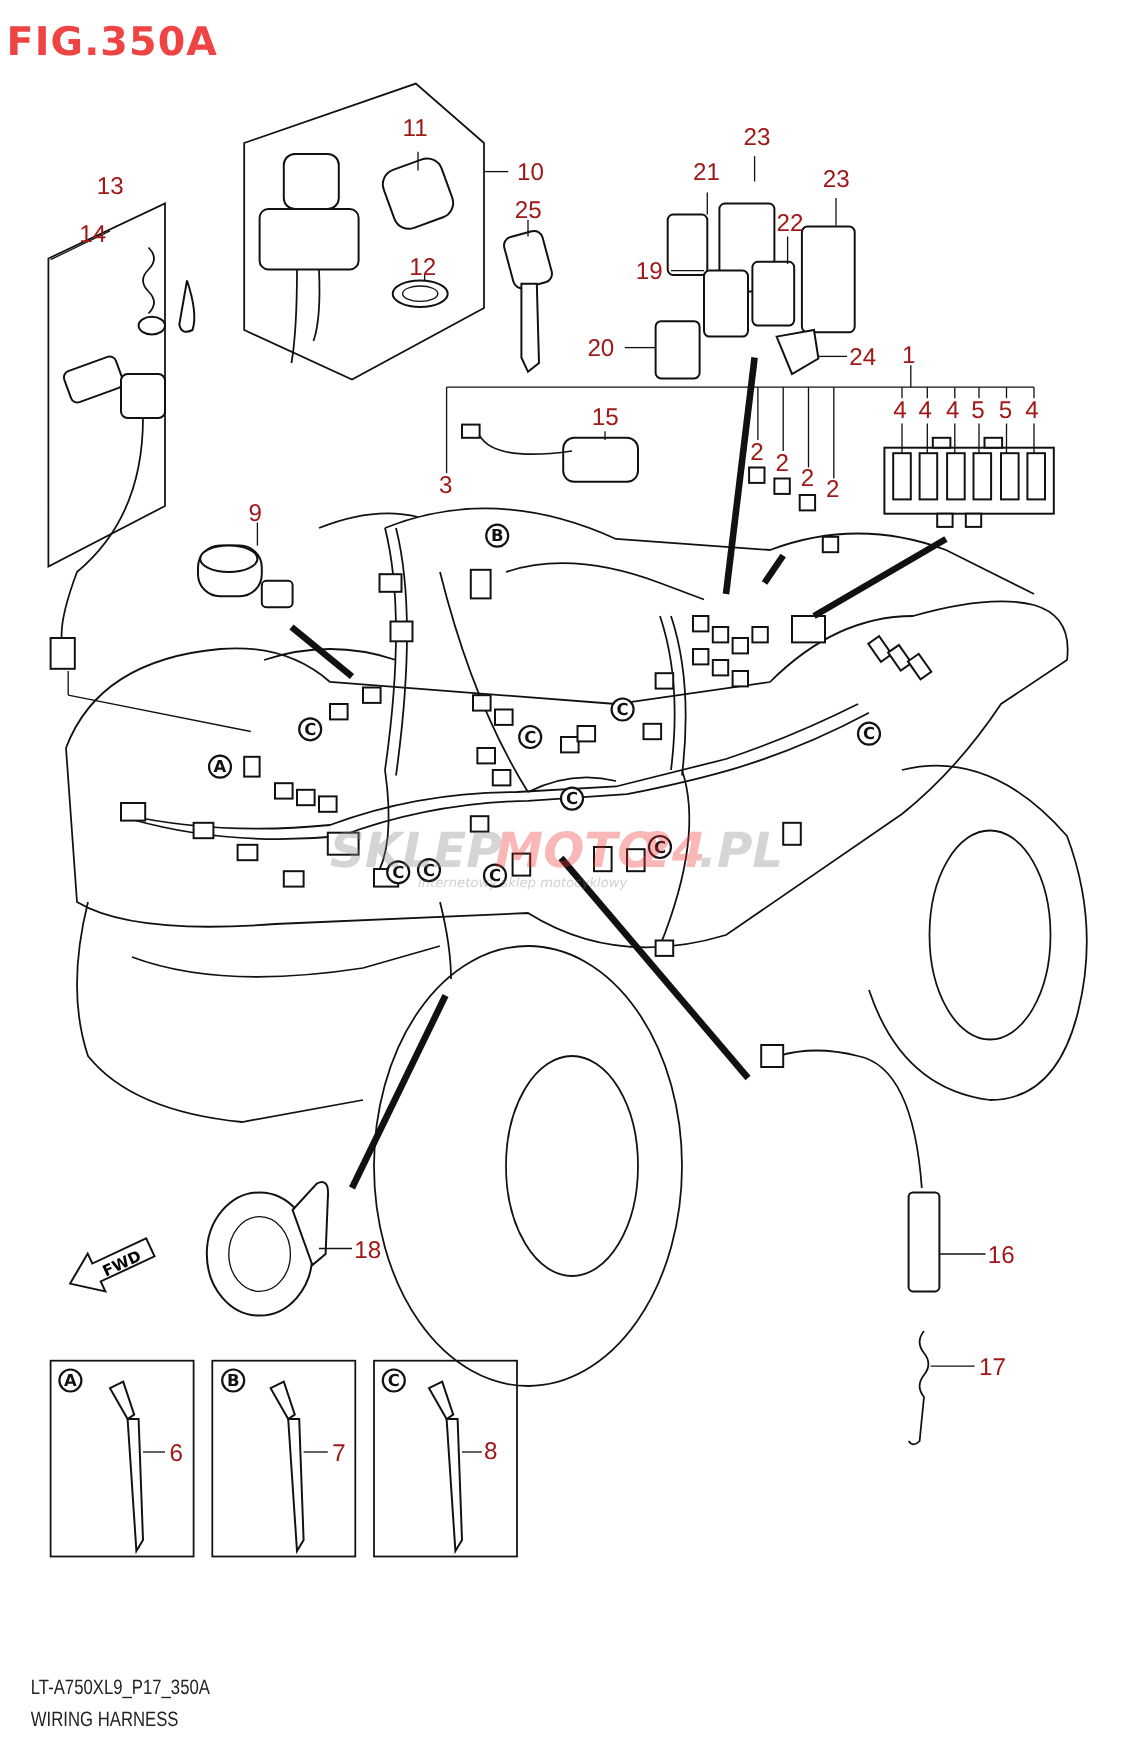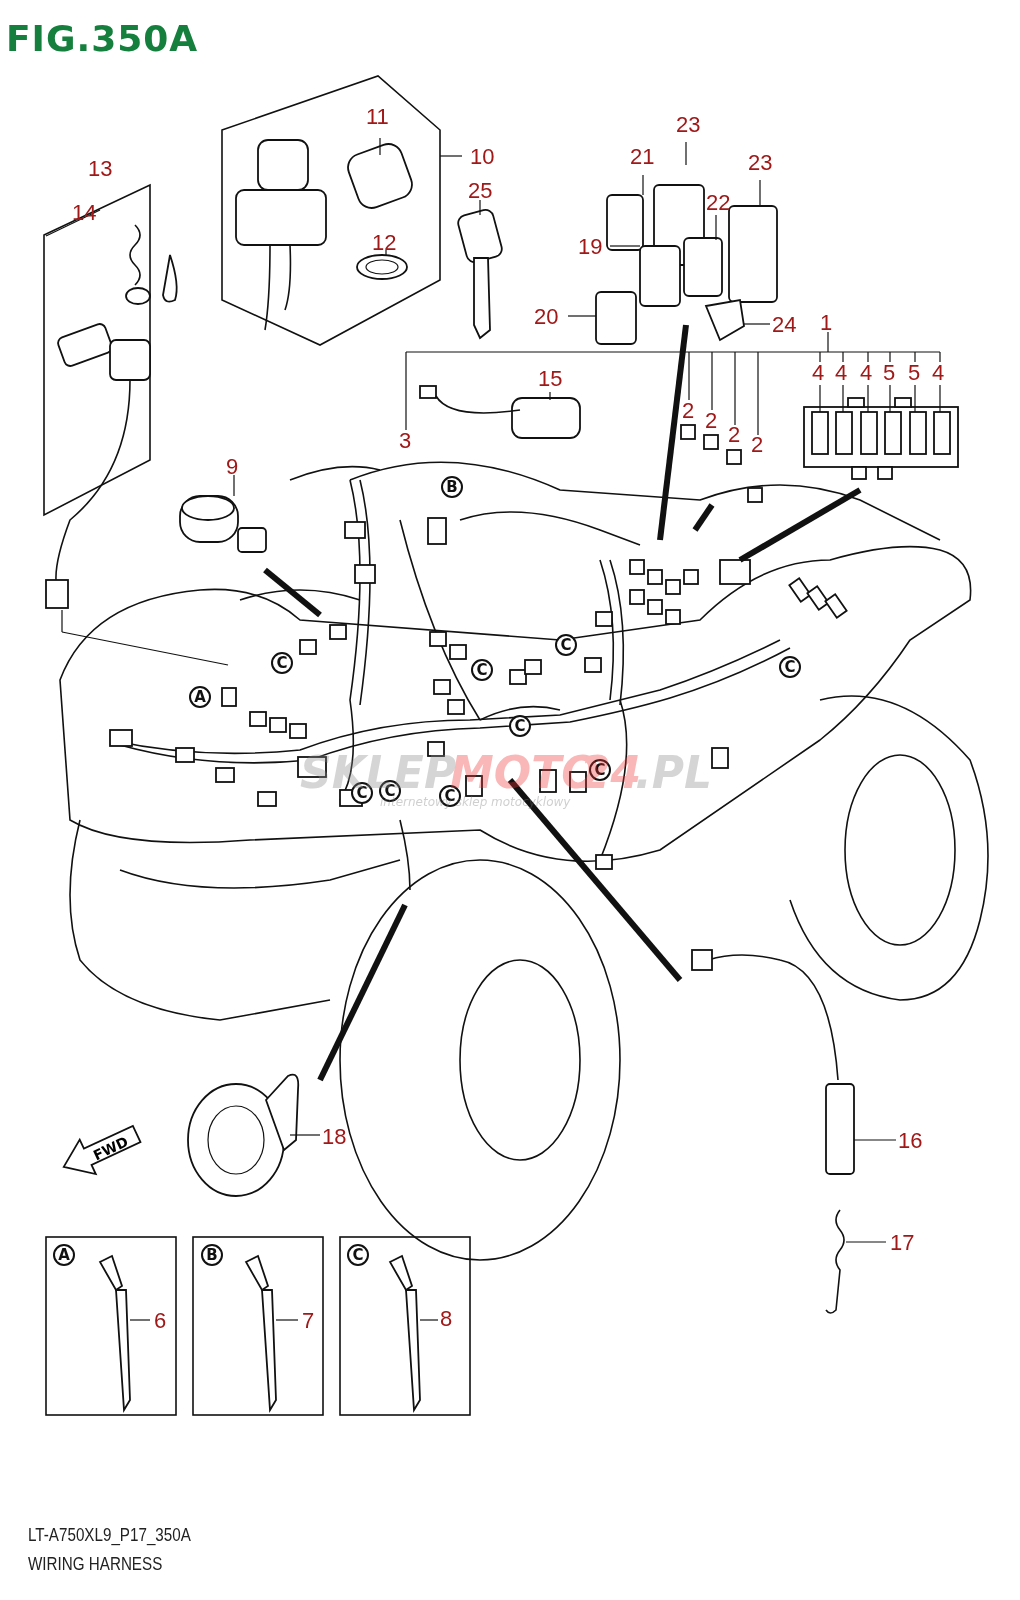--- a/index.html
+++ b/index.html
@@ -1,17 +1,17 @@
 <!DOCTYPE html>
 <html><head>
 <meta charset="utf-8">
 <style>
   html,body{margin:0;padding:0;background:#fff;}
   body{width:1020px;height:1600px;position:relative;overflow:hidden;font-family:"DejaVu Sans",sans-serif;}
-  #fig-title{position:absolute;left:6px;top:18px;font-family:"DejaVu Sans",sans-serif;font-weight:bold;font-size:36px;color:#15803d;letter-spacing:1px;}
+  #fig-title{position:absolute;left:6px;top:18px;font-family:"DejaVu Sans",sans-serif;font-weight:bold;font-size:36px;color:#ef4444;letter-spacing:1px;}
   #code{position:absolute;left:28px;top:1524px;font-family:"Liberation Sans",sans-serif;font-size:19px;color:#222;transform:scaleX(0.8);transform-origin:left;}
   #caption{position:absolute;left:28px;top:1553px;font-family:"Liberation Sans",sans-serif;font-size:19px;color:#222;transform:scaleX(0.8);transform-origin:left;}
   svg#art{position:absolute;left:0;top:0;}
   .callout{font-family:"Liberation Sans",sans-serif;font-size:22px;fill:#a01818;}
   .line{stroke:#111;stroke-width:1.6;fill:none;}
   .thin{stroke:#111;stroke-width:1.2;fill:none;}
   .thick{stroke:#111;stroke-width:6;fill:none;}
   .part{stroke:#111;stroke-width:1.8;fill:#fff;}
   .marker circle{fill:#fff;stroke:#111;stroke-width:2;}
   .marker text{font-family:"DejaVu Sans",sans-serif;font-weight:bold;font-size:15px;text-anchor:middle;fill:#111;}

